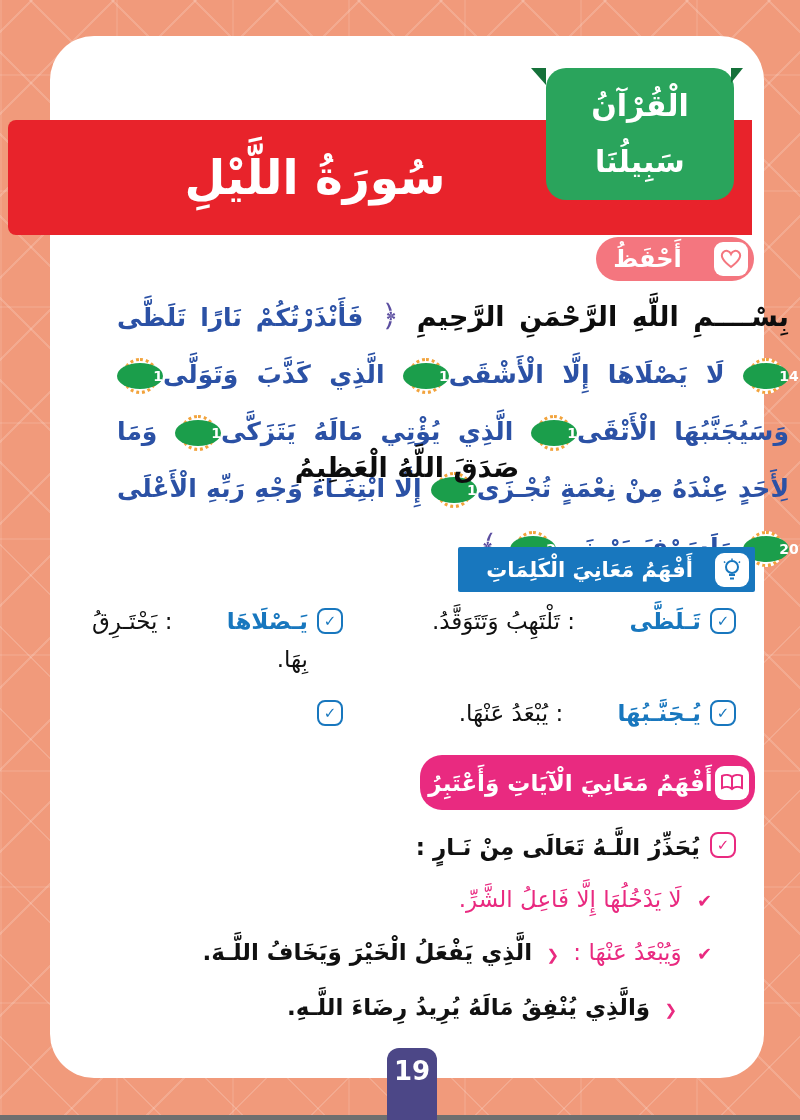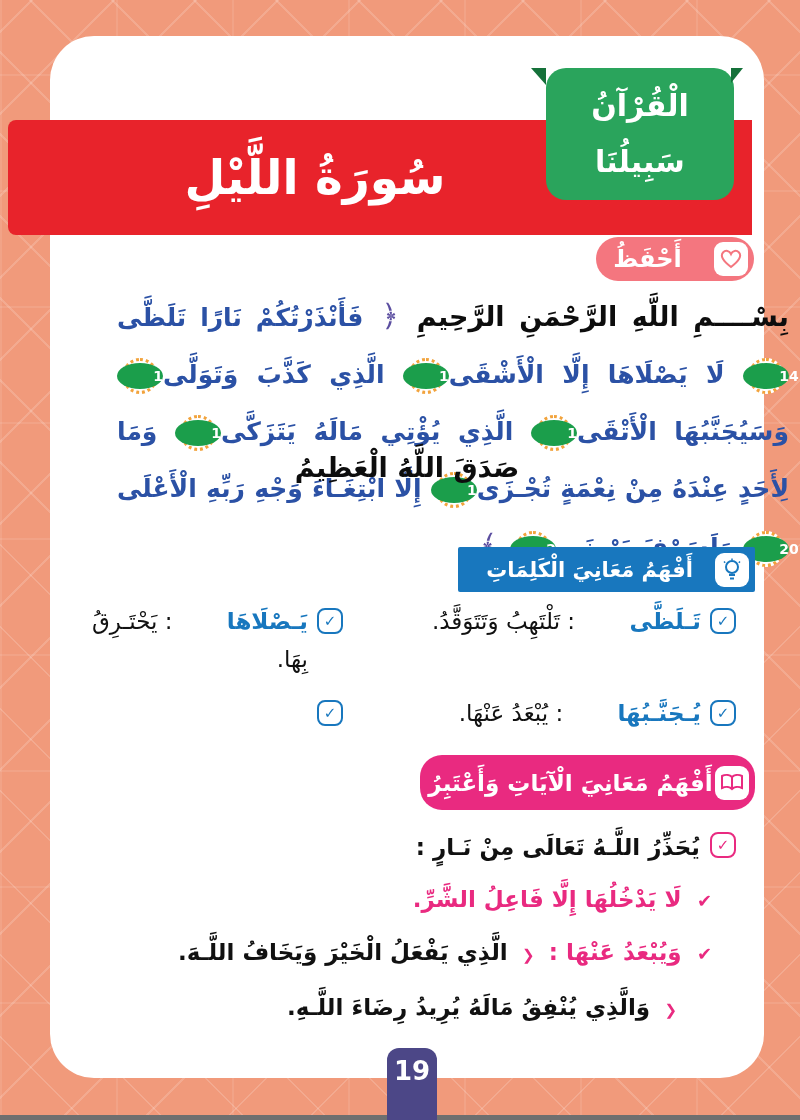--- a/index.html
+++ b/index.html
@@ -109,21 +109,21 @@
   
   .ayat {
     position:absolute; left:70px; top:826px; width:666px; z-index:2;
     direction:rtl; font-size:23px; line-height:43px; color:#111;
   }
   .ayat .row { margin-bottom:9px; }
   .ayat .row1 { display:flex; gap:10px; align-items:flex-start; font-weight:700; }
   .pink-box { border-color:#E92A80; color:#E92A80; }
   .indent1 { padding-right:24px; }
   .indent2 { padding-right:52px; }
-  .pink-text { color:#E92A80; font-weight:700; }
+  .pink-text { color:#E92A80; font-weight:400; }
   .pcheck { color:#E92A80; font-size:18px; font-weight:900; margin-left:8px; }
   .chev { color:#E92A80; font-size:15px; font-weight:900; margin:0 7px; }
   .black-text { font-weight:700; }
 
   
   .page-tab {
     position:absolute; left:387px; top:1048px; width:50px; height:72px;
     background:#4C4787; border-radius:12px 12px 0 0; z-index:5;
     text-align:center; padding-top:8px; color:#fff; font-size:26px; font-weight:800;
   }

